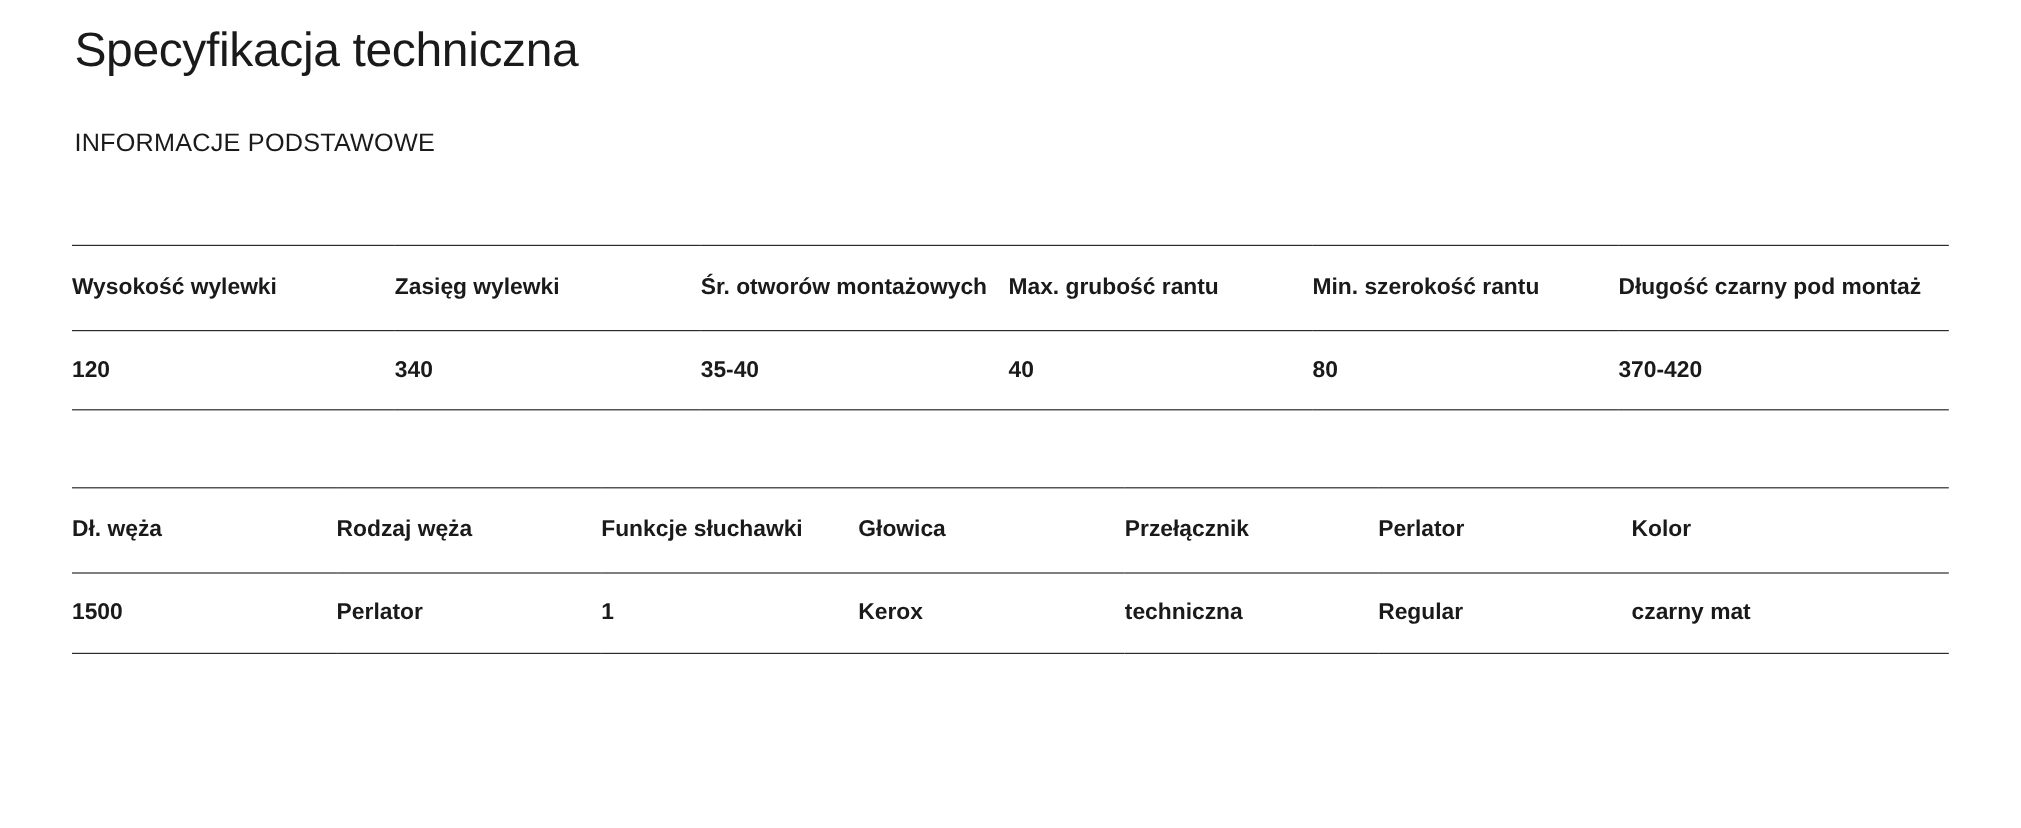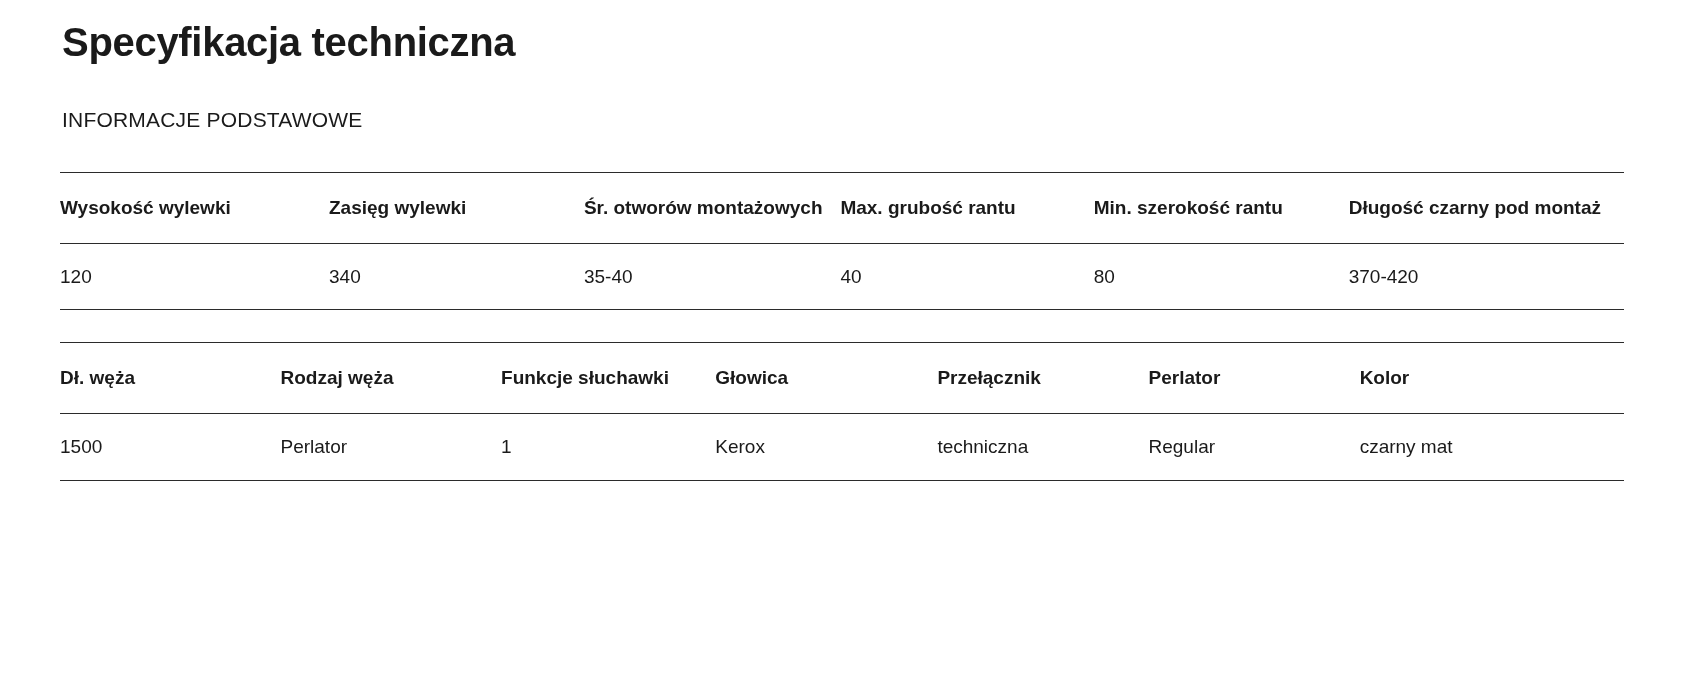--- a/index.html
+++ b/index.html
@@ -13,55 +13,56 @@
     font-family: "Liberation Sans", sans-serif;
     color: #1a1a1a;
     overflow: hidden;
   }
   .page {
     padding: 18px 60px 0 60px;
     box-sizing: border-box;
   }
   .page-title {
     font-size: 40px;
-    font-weight: bold;
+    font-weight: normal;
     letter-spacing: -0.3px;
     margin: 0;
     padding: 0 0 0 2px;
     line-height: 1.2;
   }
   .section-title {
     font-size: 21px;
     font-weight: normal;
     margin: 0;
     padding: 42px 0 0 2px;
     letter-spacing: 0.2px;
   }
   table.spec {
     width: 100%;
     border-collapse: collapse;
     table-layout: fixed;
+    margin-top: 32px;
   }
   .table-wrap-1 { padding-top: 40px; }
   .table-wrap-2 { padding-top: 32px; }
 
   table.spec th {
     text-align: left;
     font-size: 19px;
     font-weight: bold;
     line-height: 1.35;
     padding: 22px 8px 22px 0;
     vertical-align: middle;
     border-top: 1px solid #2b2b2b;
     border-bottom: 1px solid #2b2b2b;
   }
   table.spec td {
     text-align: left;
     font-size: 19px;
-    font-weight: normal;
+    font-weight: bold;
     line-height: 1.35;
     padding: 20px 8px 20px 0;
     vertical-align: middle;
     border-bottom: 1px solid #2b2b2b;
   }
   
   .t1 col.c0 { width: 17.2%; }
   .t1 col.c1 { width: 16.3%; }
   .t1 col.c2 { width: 16.4%; }
   .t1 col.c3 { width: 16.2%; }

